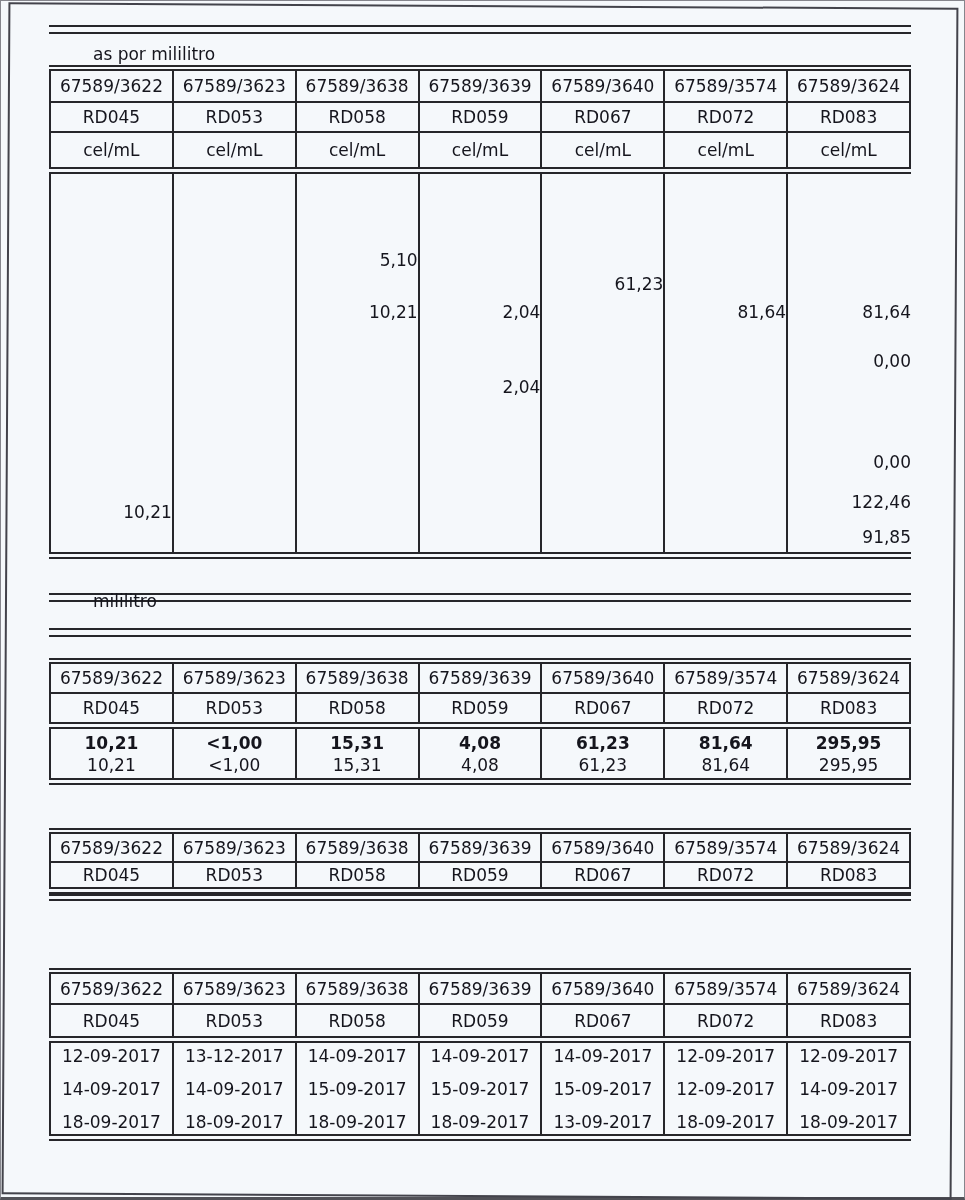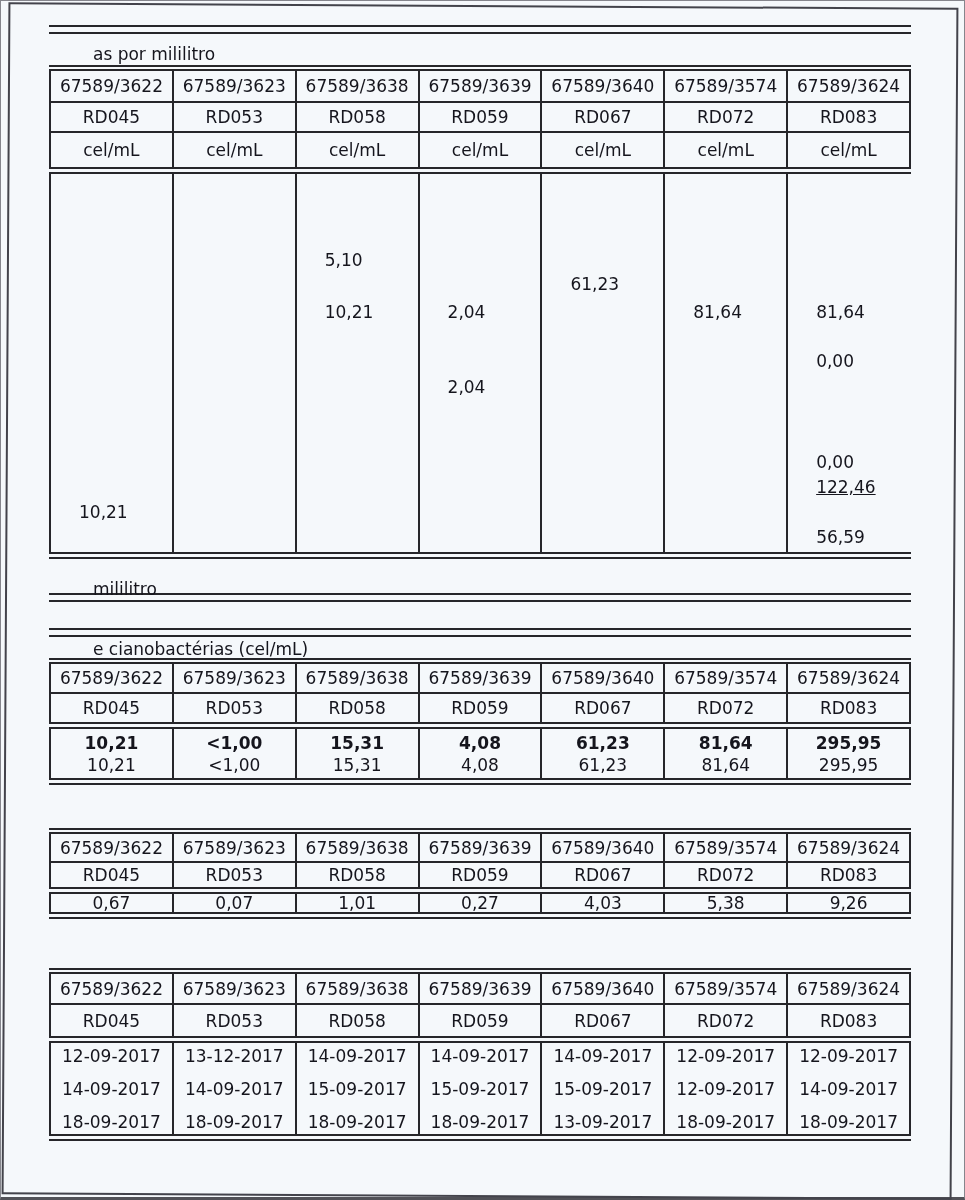--- a/index.html
+++ b/index.html
@@ -22,21 +22,21 @@
     border-top:2px solid #26262a; border-bottom:2px solid #26262a; }
   .dbl.h7 { height:7px; }
   .sgl { height:2px; background:#26262a; }
   .row { display:grid; grid-template-columns:repeat(7,1fr); box-sizing:border-box;
     border-left:2px solid #26262a; }
   .row .cell { box-sizing:border-box; border-right:2px solid #26262a;
     display:flex; align-items:center; justify-content:center;
     position:relative; text-align:center; line-height:22px; overflow:hidden; }
   .row .cell.no-right { border-right:none; }
   .body1 .cell { display:block; }
-  .pos-val { position:absolute; left:0; right:0; text-align:left; line-height:22px;margin-left:28px; }
+  .pos-val { position:absolute; left:0; right:0; text-align:right; line-height:22px;margin-left:28px; }
   .body2 .cell { flex-direction:column; justify-content:center; }
   .bold-line { font-weight:bold; }
   .body4 .cell { flex-direction:column; justify-content:flex-start;
     padding-top:2px; row-gap:11px; }
 </style>
 </head>
 <body>
 
 <div class="canvas">
   <div class="frame"></div>
@@ -93,31 +93,30 @@
         <div class="cell">
           <div class="pos-val" style="top: 99px;">61,23</div>
         </div>
         <div class="cell">
           <div class="pos-val" style="top: 127px;">81,64</div>
         </div>
         <div class="cell no-right">
           <div class="pos-val" style="top: 127px;">81,64</div>
           <div class="pos-val" style="top: 176px;">0,00</div>
           <div class="pos-val" style="top: 277px;">0,00</div>
-          <div class="pos-val" style="top: 302px; text-decoration: underline;">122,46</div>
-          <div class="pos-val" style="top: 352px;">56,59</div>
+          <div class="pos-val" style="top: 317px;">122,46</div>
+          <div class="pos-val" style="top: 352px;">91,85</div>
         </div>
       </div>
     <div class="dbl h7"></div>
   </div>
 
   <div class="rule" style="top:592px"></div>
-  <div class="seclabel" style="top:577px">mililitro</div>
+  <div class="seclabel" style="top:589px">mililitro</div>
   <div class="rule" style="top:627px"></div>
-  <div class="seclabel" style="top:637px">e cianobactérias (cel/mL)</div>
 
   <div class="tbl" style="top:657px">
     <div class="dbl"></div>
     <div class="row" style="height:28px">
         <div class="cell">67589/3622</div>
         <div class="cell">67589/3623</div>
         <div class="cell">67589/3638</div>
         <div class="cell">67589/3639</div>
         <div class="cell">67589/3640</div>
         <div class="cell">67589/3574</div>
@@ -182,29 +181,20 @@
     <div class="row" style="height:24px">
         <div class="cell">RD045</div>
         <div class="cell">RD053</div>
         <div class="cell">RD058</div>
         <div class="cell">RD059</div>
         <div class="cell">RD067</div>
         <div class="cell">RD072</div>
         <div class="cell">RD083</div>
       </div>
     <div class="dbl h7"></div>
-    <div class="row" style="height:18px; line-height:18px">
-        <div class="cell">0,67</div>
-        <div class="cell">0,07</div>
-        <div class="cell">1,01</div>
-        <div class="cell">0,27</div>
-        <div class="cell">4,03</div>
-        <div class="cell">5,38</div>
-        <div class="cell">9,26</div>
-      </div>
     <div class="dbl h7"></div>
   </div>
 
   <div class="tbl" style="top:967px">
     <div class="dbl"></div>
     <div class="row" style="height:29px">
         <div class="cell">67589/3622</div>
         <div class="cell">67589/3623</div>
         <div class="cell">67589/3638</div>
         <div class="cell">67589/3639</div>

